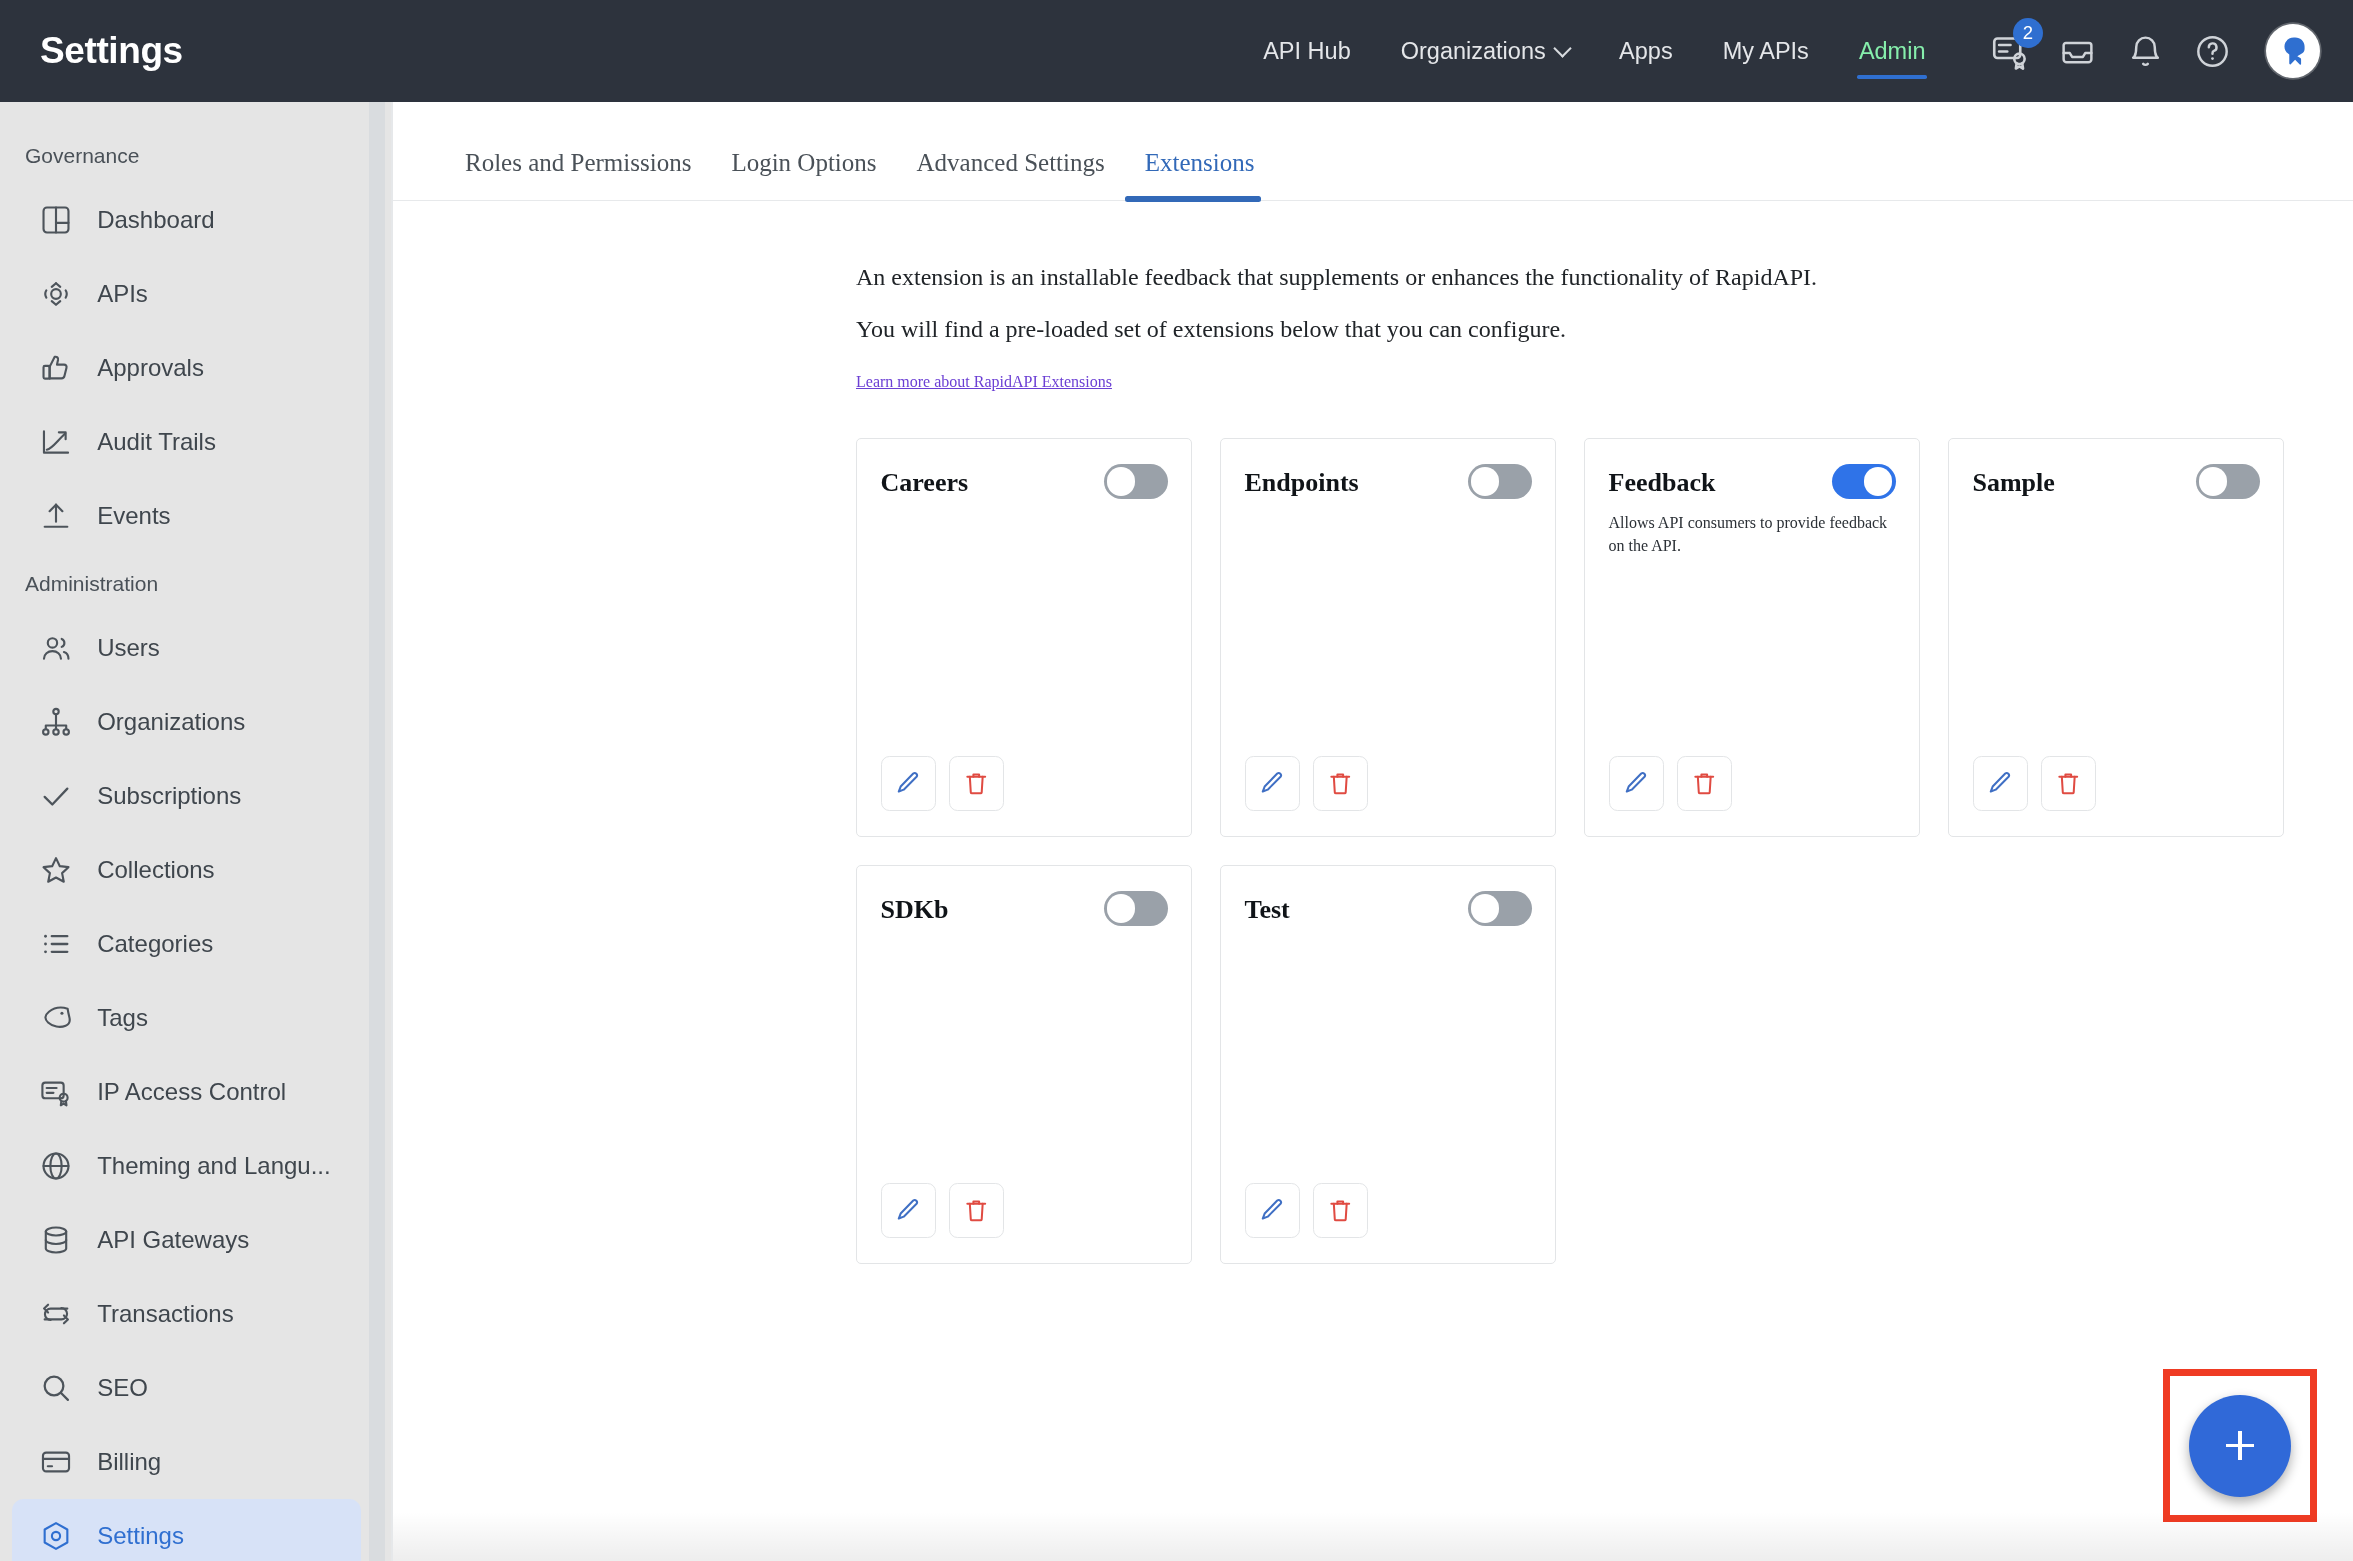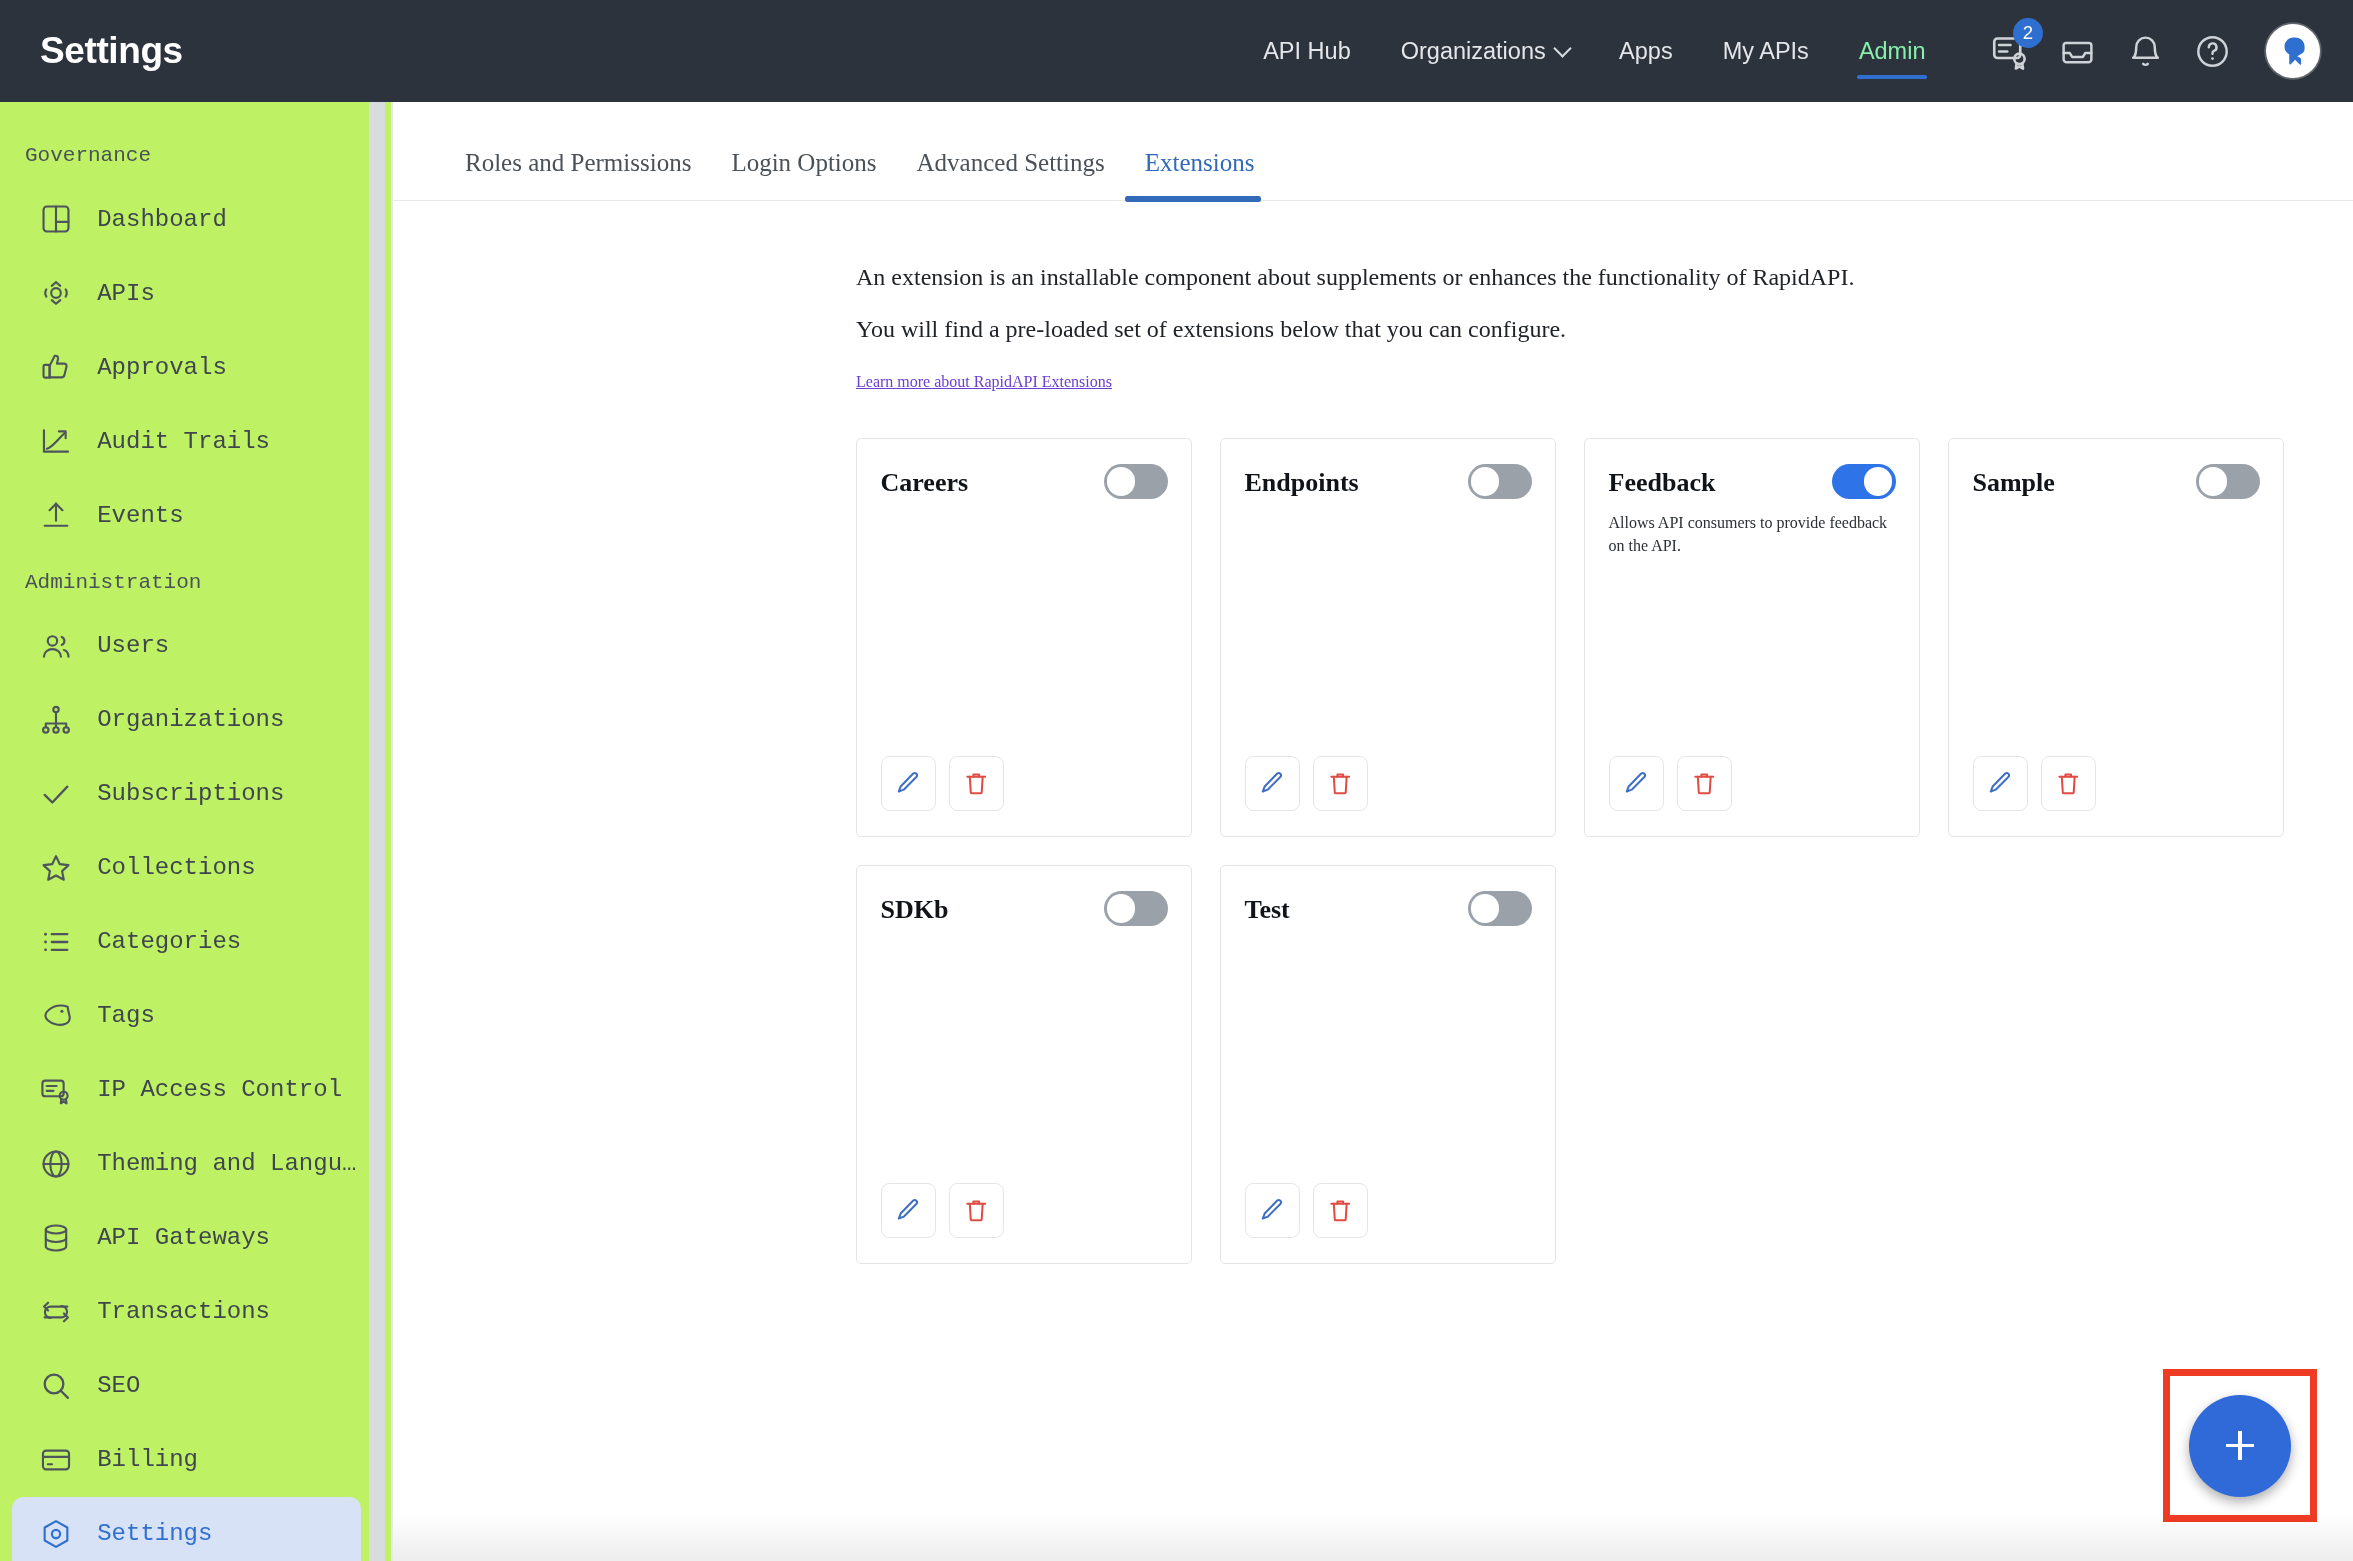--- a/index.html
+++ b/index.html
@@ -55,25 +55,24 @@
     display: flex; align-items: center; justify-content: center;
     box-shadow: 0 0 0 1.7px rgba(255,255,255,0.25);
   }
 
   
   .body-row { flex: 1; display: flex; min-height: 0; position: relative; }
 
   
   .sidebar {
     width: 393px; flex: 0 0 393px;
-    background: #bef264;
+    background: #e5e5e5;
     position: relative;
     padding-top: 23.5px;
     overflow: hidden;
-    font-family: Liberation Mono, monospace;
   }
   .sb-section {
     font-size: 21px; color: #4a5158;
     padding: 18.5px 0 15px 25px;
   }
   .sb-item {
     height: 74px; margin: 0 32px 0 11.7px;
     display: flex; align-items: center; gap: 23.5px;
     padding-left: 27px; border-radius: 11.7px;
     color: #3f464d; font-size: 24px;
@@ -456,21 +455,21 @@
     <div class="main">
 
       <div class="tabbar">
         <div class="tab">Roles and Permissions</div>
         <div class="tab">Login Options</div>
         <div class="tab">Advanced Settings</div>
         <div class="tab active">Extensions</div>
       </div>
 
       <div class="content">
-        <div class="para">An extension is an installable component about supplements or enhances the functionality of RapidAPI.</div>
+        <div class="para">An extension is an installable feedback that supplements or enhances the functionality of RapidAPI.</div>
         <div class="para last">You will find a pre-loaded set of extensions below that you can configure.</div>
         <div class="learn-wrap">
           <a class="learn-link" href="#">Learn more about RapidAPI Extensions</a>
         </div>
 
         <div class="grid">
 
           <div class="card">
             <div class="card-head">
               <div class="card-title">Careers</div>

